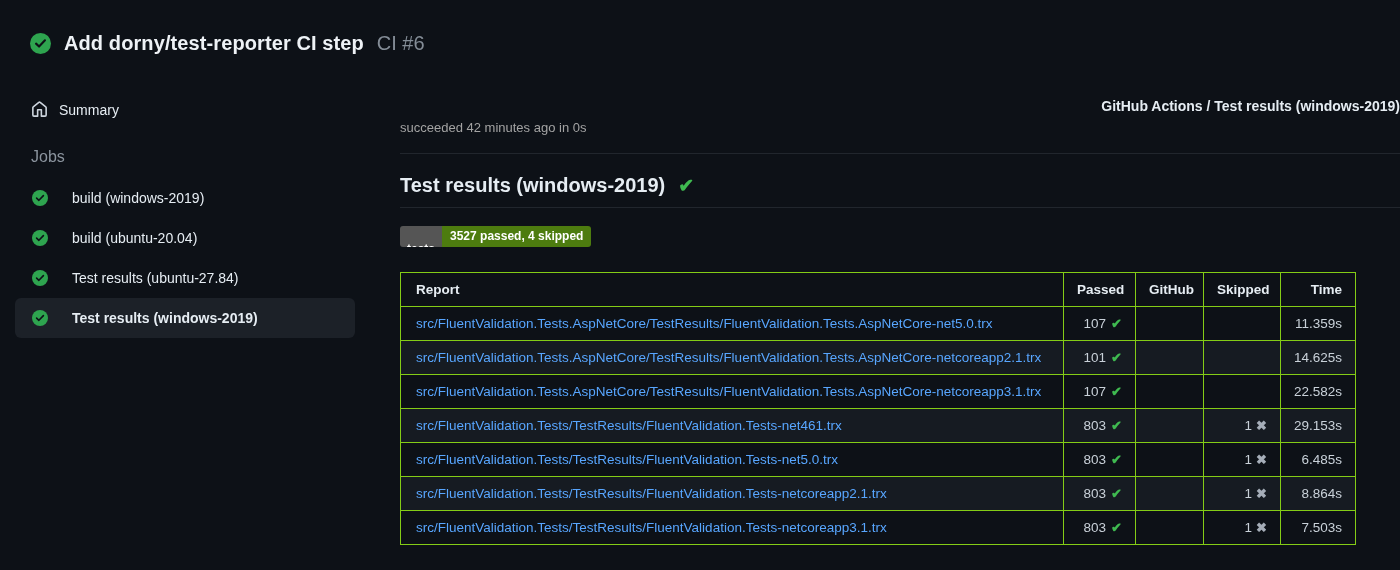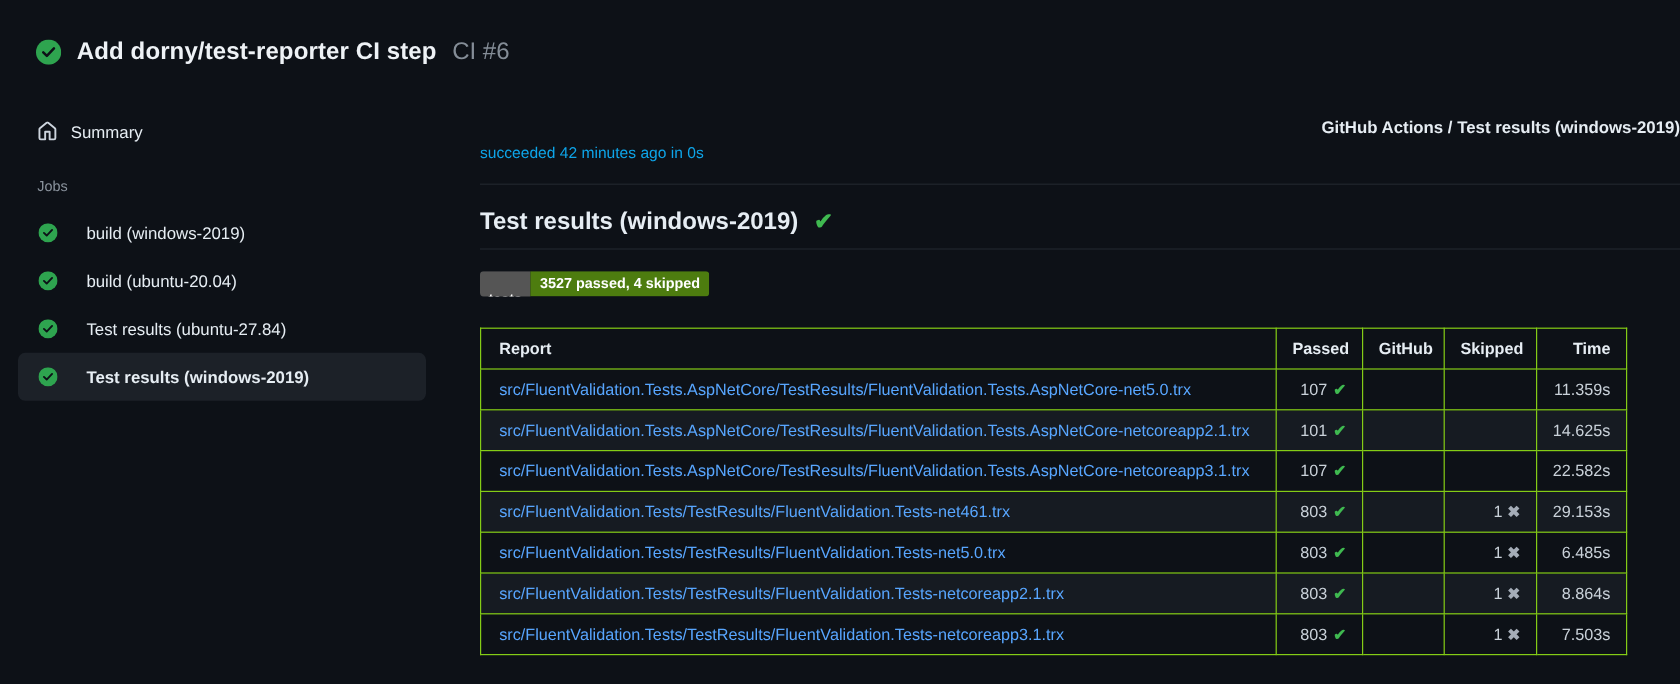--- a/index.html
+++ b/index.html
@@ -23,35 +23,35 @@
   .content { display: flex; align-items: flex-start; }
 
   
   .sidebar { flex: 0 0 380px; width: 380px; padding-top: 38px; }
   .summary-item {
     display: flex; align-items: center; gap: 11px;
     padding: 6px 0 6px 31px; cursor: pointer;
   }
   .summary-item svg { width: 17px; height: 17px; display: block; }
   .summary-label { font-size: 14px; color: #e6edf3; }
-  .jobs-label { margin: 24px 0 0 31px; font-size: 12px; color: #8b949e; }
+  .jobs-label { margin: 24px 0 0 31px; font-size: 16px; color: #8b949e; }
   .job-list { margin: 12px 0 0 15px; width: 340px; display: flex; flex-direction: column; }
   .job-item {
     display: flex; align-items: center; gap: 24px;
     height: 40px; padding-left: 17px; border-radius: 6px; cursor: pointer;
   }
   .job-item.selected { background: #1c2128; }
   .job-item.selected .job-label { font-weight: 700; }
   .job-item svg { width: 16px; height: 16px; flex: none; display: block; }
   .job-label { font-size: 14px; color: #e6edf3; }
 
   
   .main { flex: 1 1 auto; padding: 41px 0 0 20px; min-width: 0; }
   .check-run-title { font-size: 14px; font-weight: 700; color: #e6edf3; text-align: right; }
-  .check-run-status { margin-top: 6px; font-size: 13px; color: #0ea5e9; }
+  .check-run-status { margin-top: 6px; font-size: 13px; color: #a3a3a3; }
   .divider { margin-top: 18px; border-bottom: 1px solid #21262d; width: 100%; }
 
   .section-heading {
     margin-top: 20px; padding-bottom: 10px;
     border-bottom: 1px solid #21262d;
     display: flex; align-items: center; gap: 13px;
     font-size: 20px; font-weight: 700; color: #e6edf3;
   }
   .heading-check { color: #3fb950; font-size: 19px; font-weight: 700; line-height: 1; }
 

